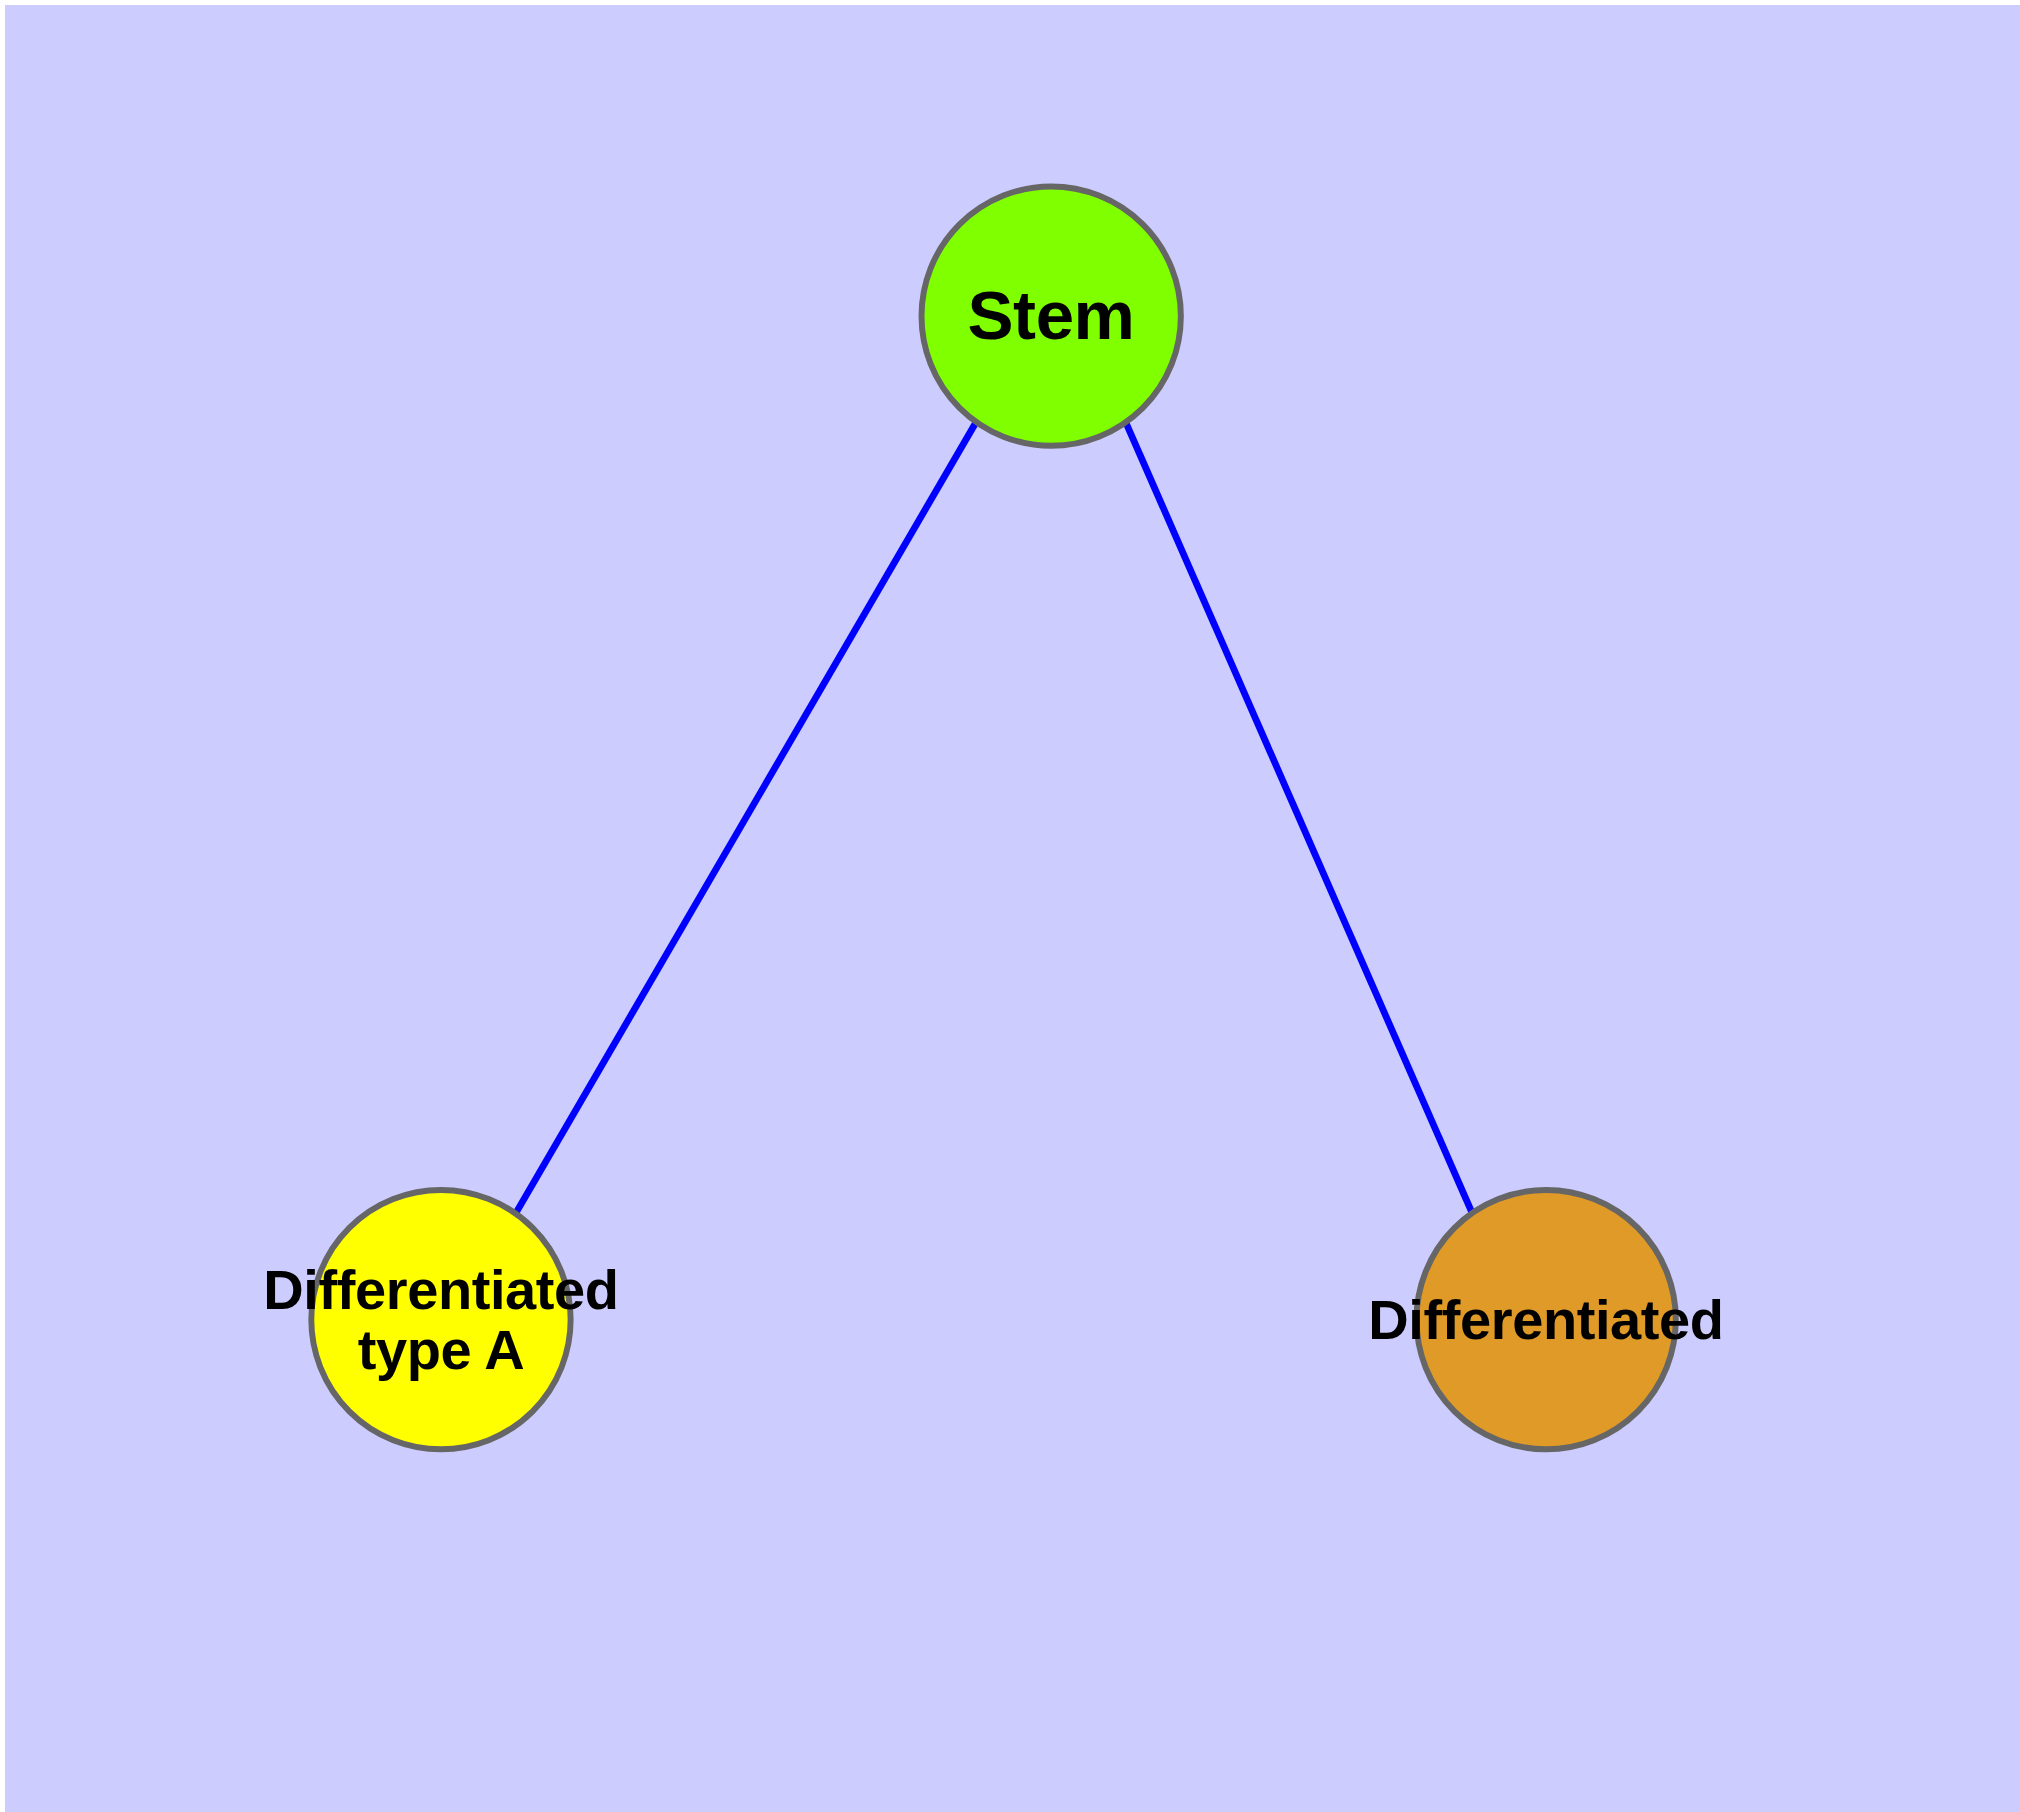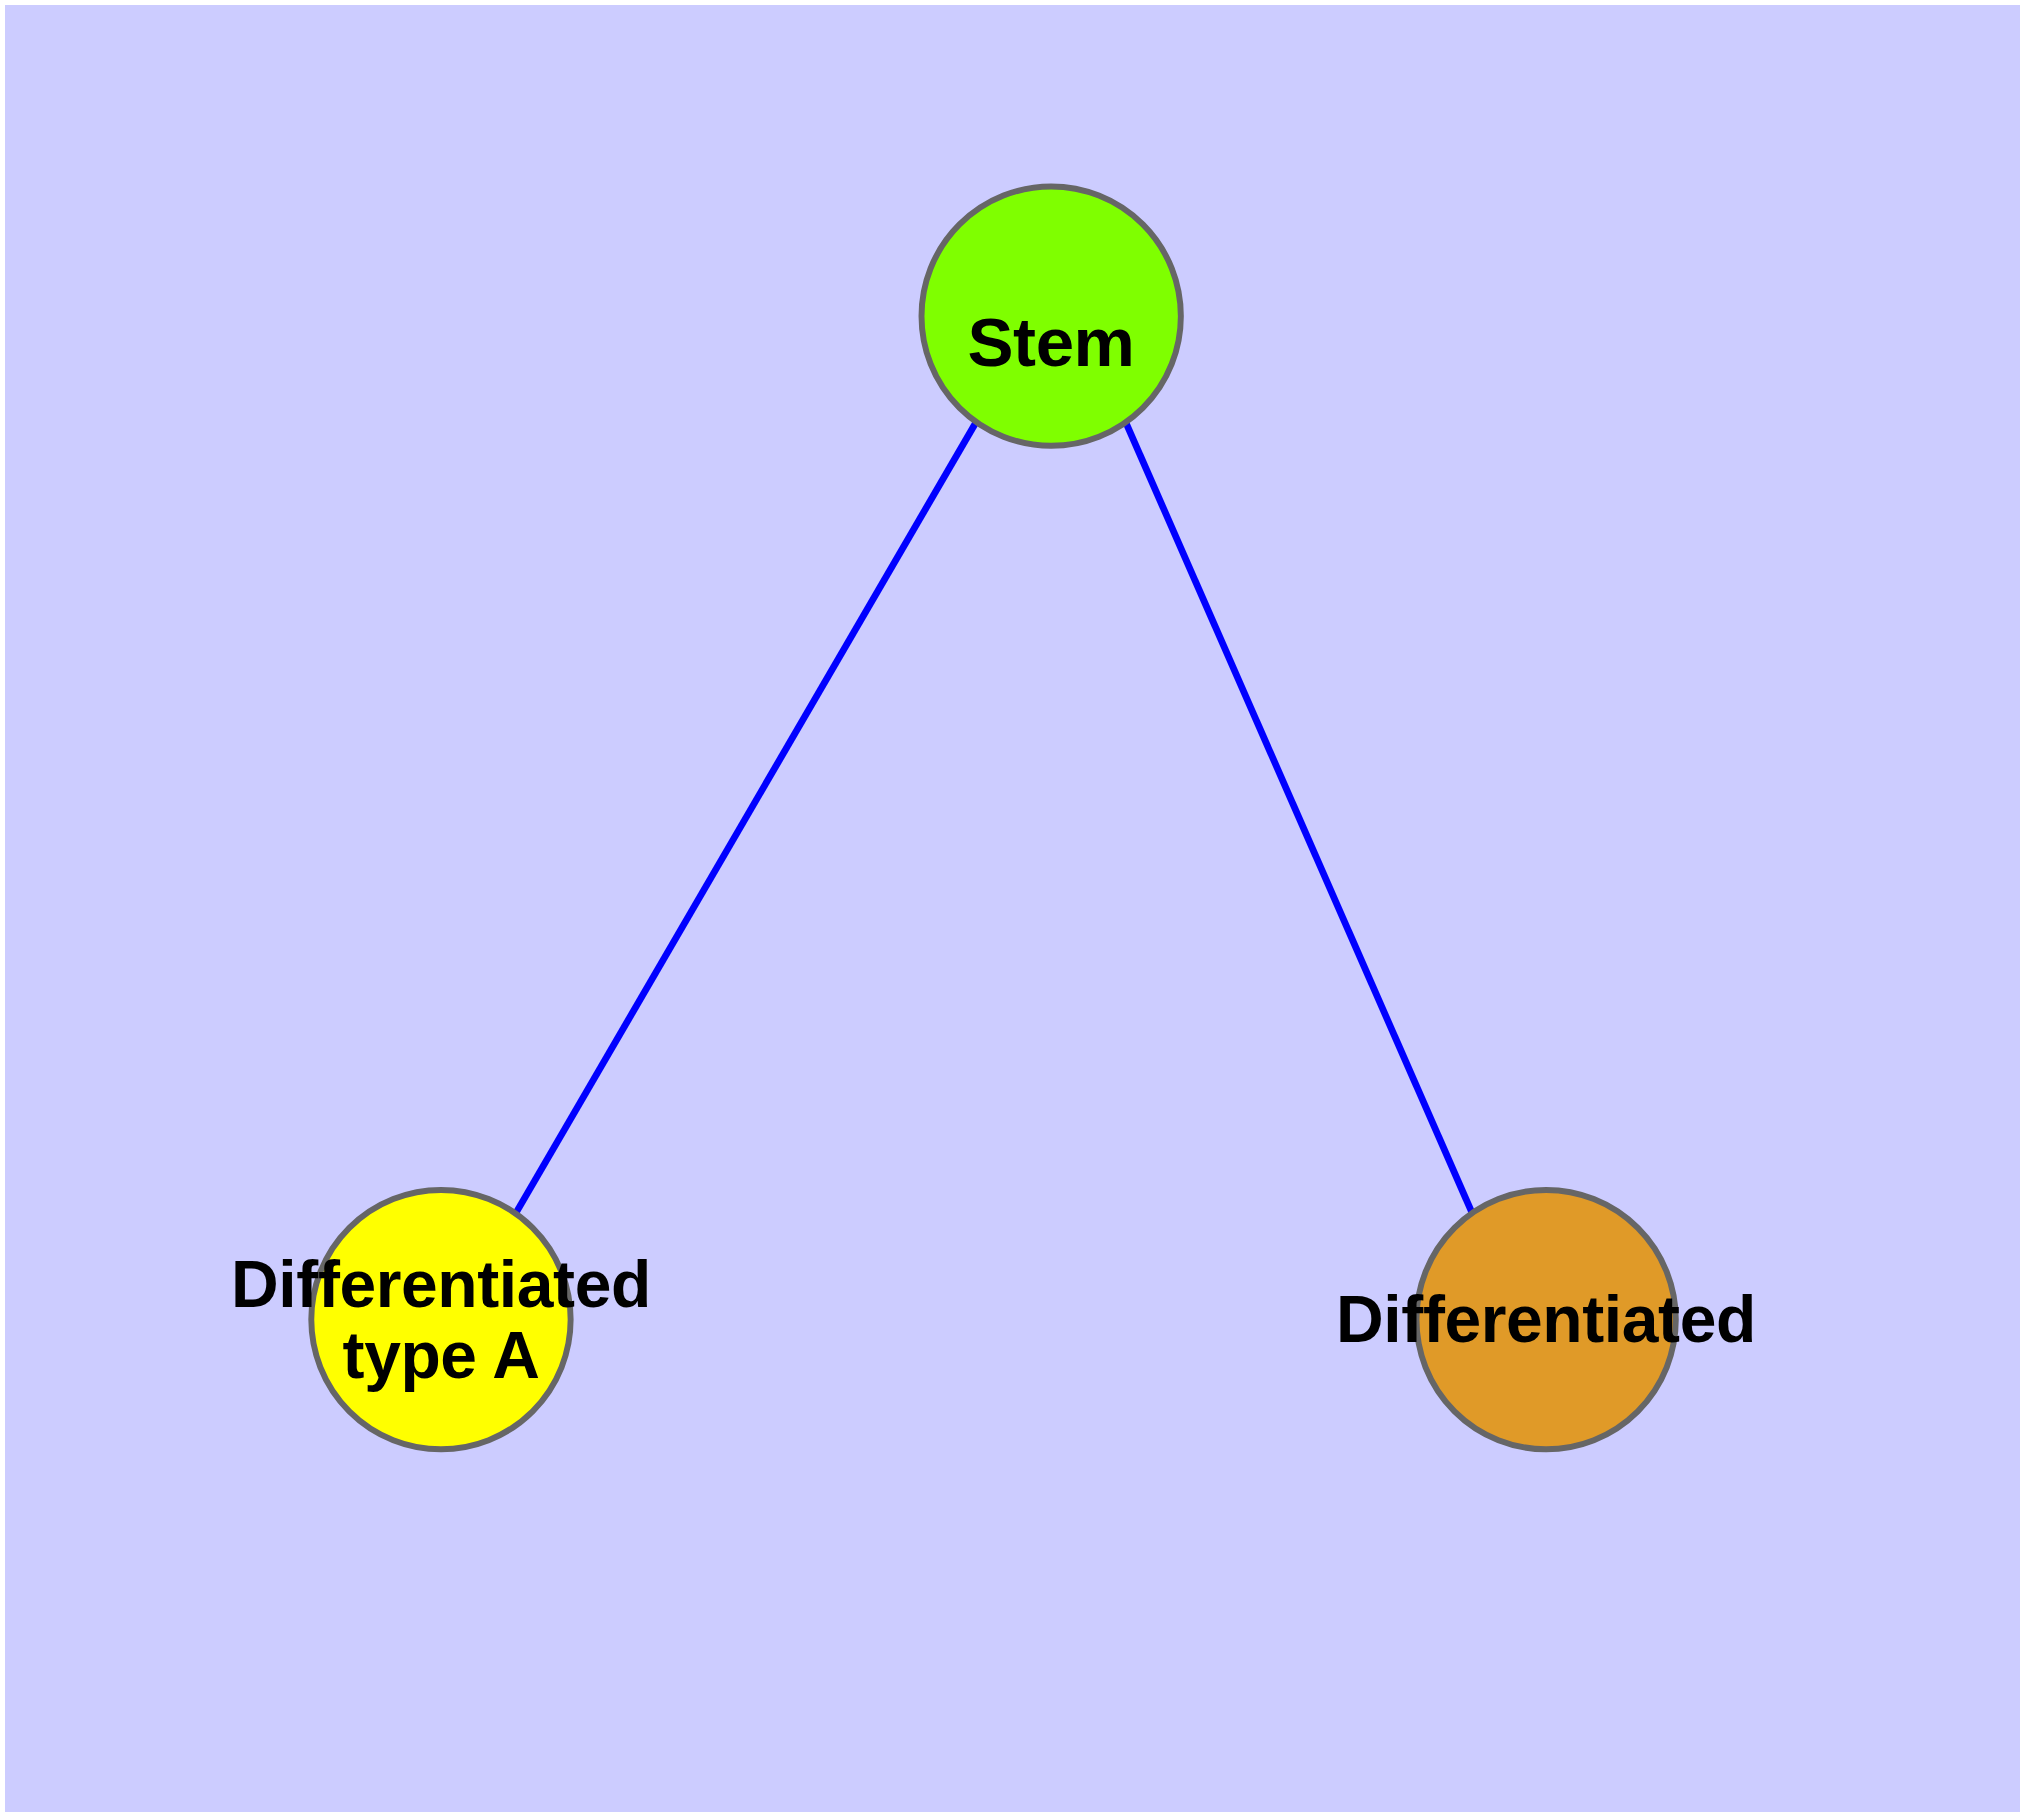--- a/index.html
+++ b/index.html
@@ -37,31 +37,30 @@
   }
   .edge-line {
     stroke: #0000ff;
     stroke-width: 8;
     stroke-linecap: butt;
   }
   .node-label {
     position: absolute;
     color: #000000;
     font-weight: bold;
-    font-size: 66px;
+    font-size: 56px;
     line-height: 1.08;
     text-align: center;
     white-space: nowrap;
     transform: translate(-50%, -50%);
     letter-spacing: -0.4px;
     pointer-events: none;
   }
   .node-label.single {
     font-size: 69px;
-    margin-top: 27px;
   }
 </style>
 </head>
 <body>
 
 <div id="stage" style="width: 2021px; height: 1812px; background: rgb(255, 255, 255);">
 
   <div id="canvas-bg" style="background: rgb(204, 204, 255);"></div>
 
   <svg id="graph-svg" viewBox="0 0 2384 2138" xmlns="http://www.w3.org/2000/svg">

